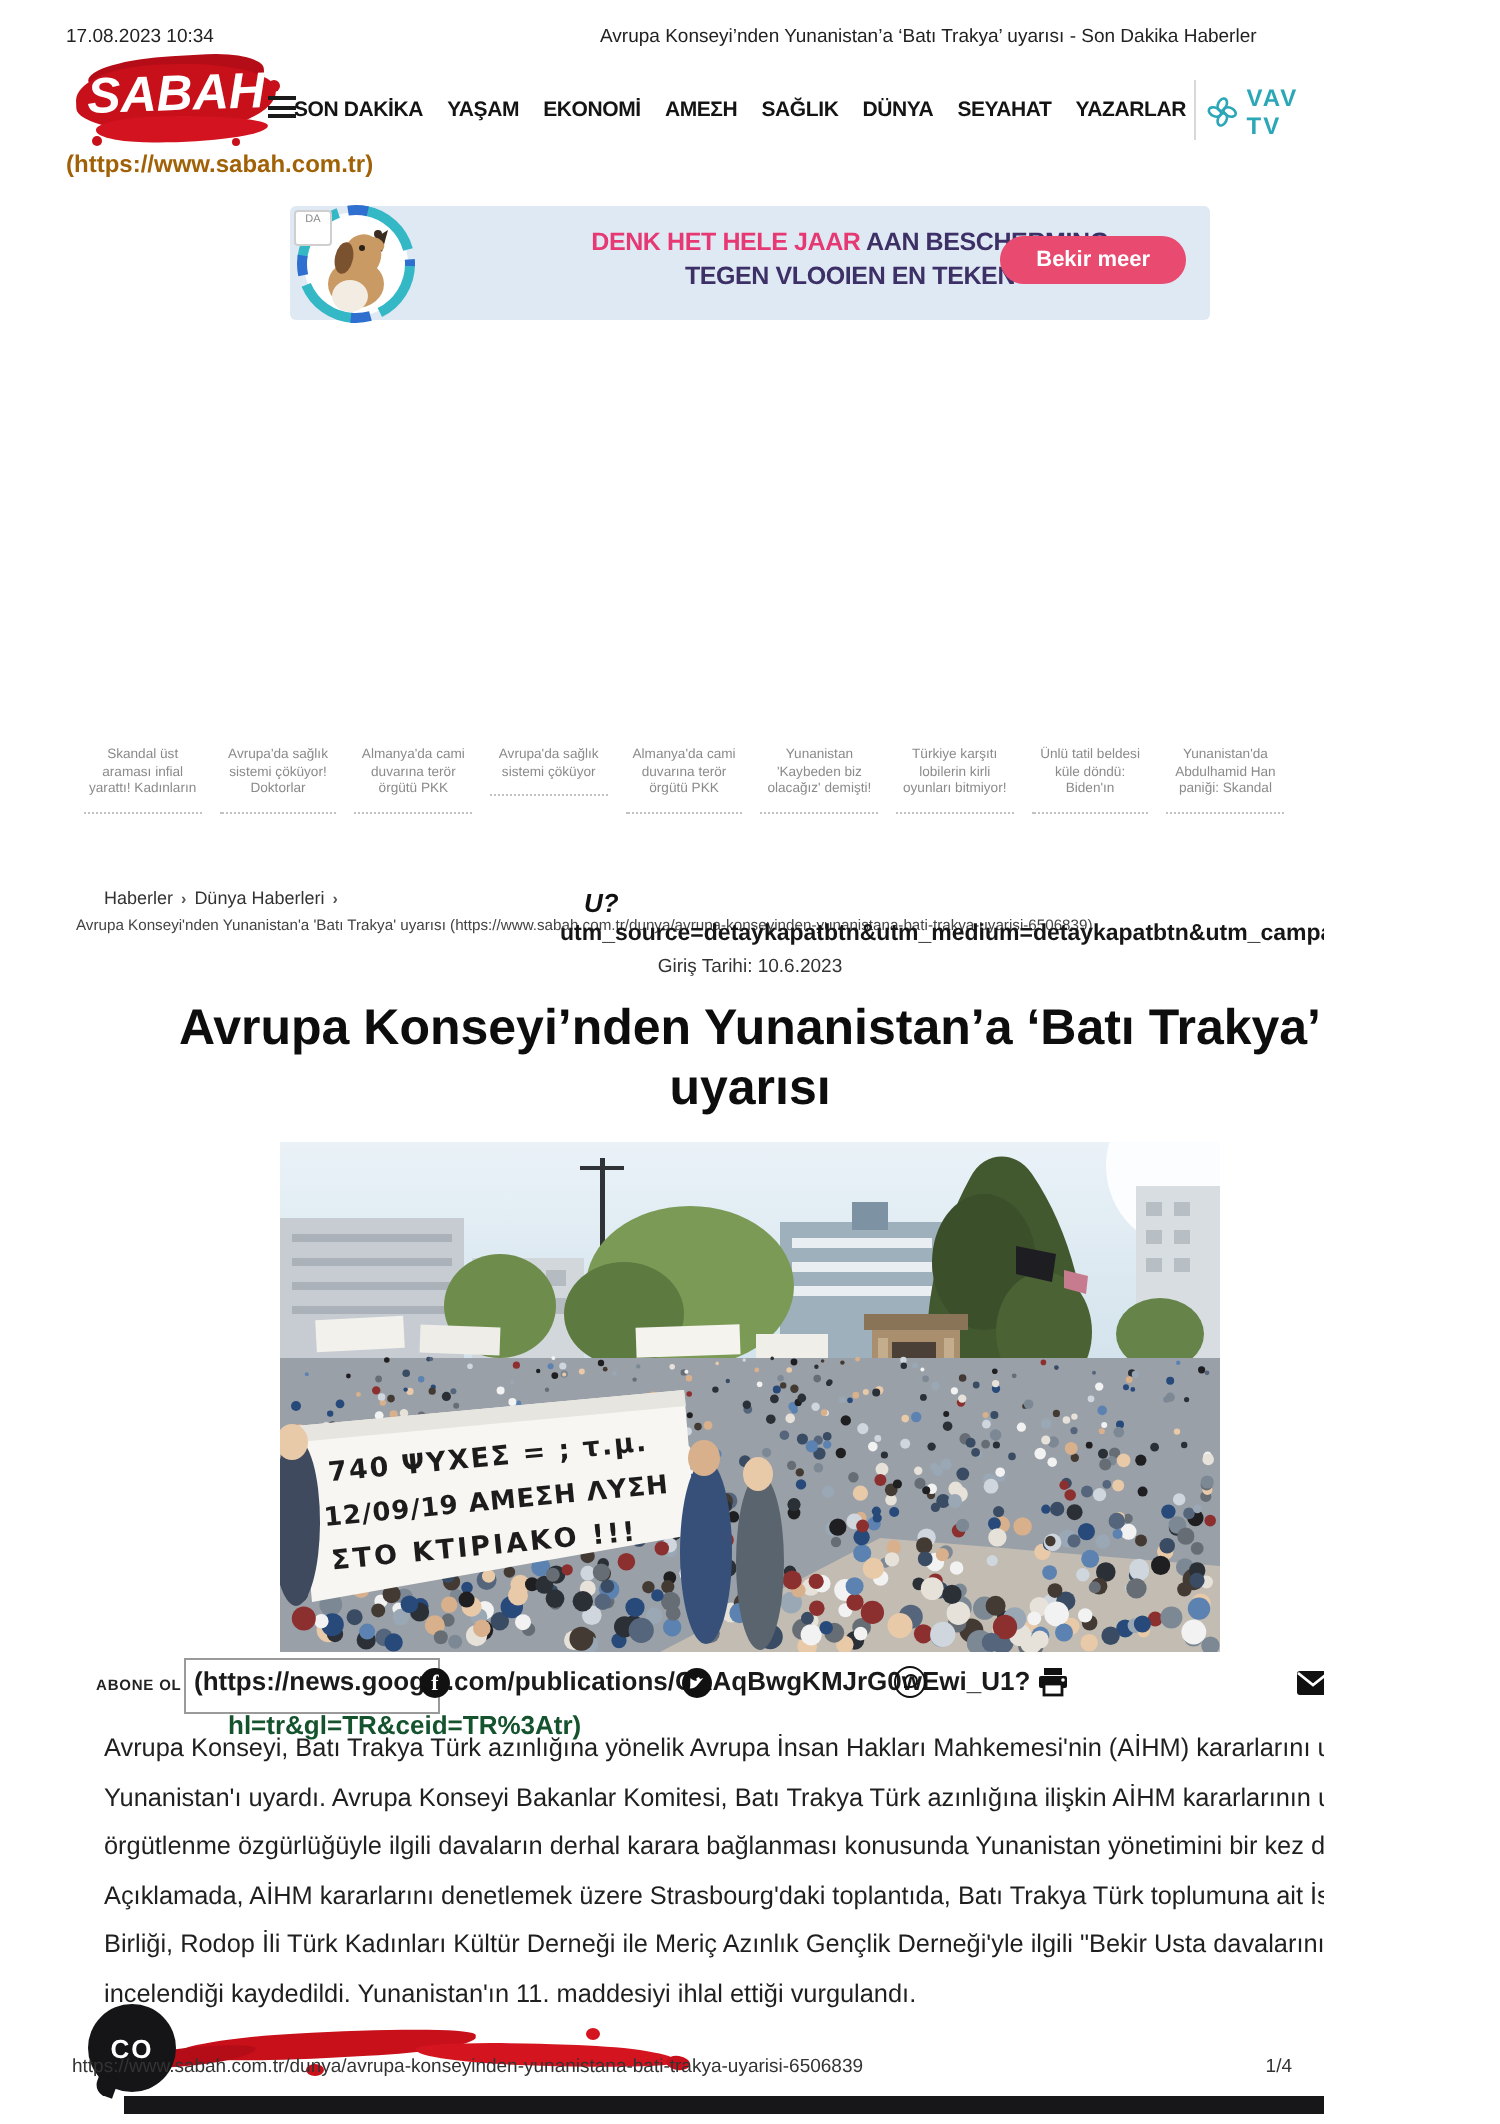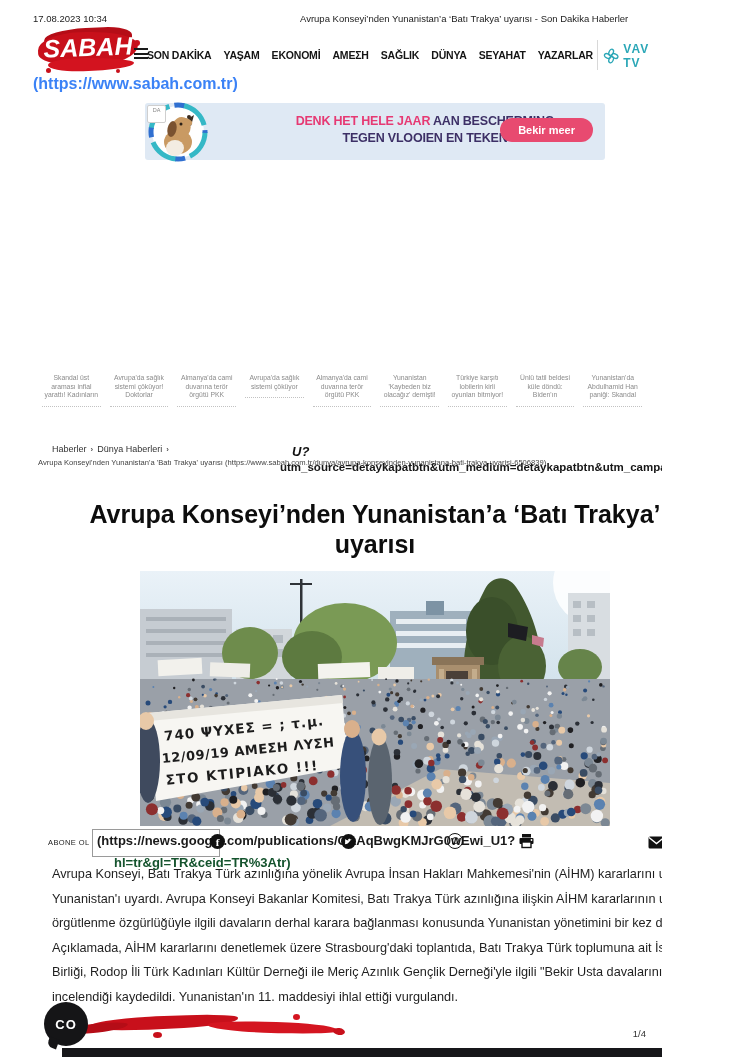--- a/index.html
+++ b/index.html
@@ -19,21 +19,21 @@
   .logo .blob{position:absolute;background:#c8101b;}
   .logo .b1{left:0;top:4px;width:100px;height:34px;border-radius:46% 58% 52% 60%/55% 48% 62% 45%;transform:rotate(-2deg);}
   .logo .b2{left:6px;top:0;width:88px;height:18px;border-radius:60% 40% 55% 45%/70% 60% 40% 55%;transform:rotate(-3deg);background:#b50d17;}
   .logo .b3{left:10px;top:30px;width:86px;height:13px;border-radius:40% 60% 62% 38%/50% 45% 60% 52%;transform:rotate(-1deg);background:#d3131f;}
   .logo .d1,.logo .d2,.logo .d3{position:absolute;background:#c8101b;border-radius:50%;}
   .logo .d1{left:8px;top:40px;width:5px;height:5px;}
   .logo .d2{left:78px;top:41px;width:4px;height:4px;}
   .logo .d3{left:96px;top:12px;width:6px;height:6px;}
   .logo .txt{position:absolute;left:0;top:5px;width:100px;text-align:center;color:#fff;
              font-weight:900;font-style:italic;font-size:25px;letter-spacing:0px;transform:rotate(-2deg);}
-  .site-url{left:33px;top:75px;font-size:16px;font-weight:bold;color:#3b82f6;}
+  .site-url{left:33px;top:75px;font-size:12px;font-weight:bold;color:#a16207;}
   .hamburger{left:134px;top:48px;width:14px;height:12px;cursor:pointer;}
   .hamburger i{display:block;height:2px;background:#1a1a1a;margin-bottom:2.5px;}
   .nav{left:147px;top:44px;width:446px;height:22px;display:flex;justify-content:space-between;align-items:center;}
   .nav span{font-size:10.5px;font-weight:bold;color:#141414;letter-spacing:-0.2px;cursor:pointer;white-space:nowrap;}
   .nav-div{width:1px;height:30px;background:#d8d8d8;top:40px;}
   .vavtv{left:603px;top:42px;display:flex;align-items:center;gap:4px;cursor:pointer;}
   .vavtv .vtxt{font-size:12px;font-weight:bold;color:#2ba7b7;letter-spacing:1px;}
   .redcircle{left:666px;top:42px;width:22px;height:22px;border-radius:50%;background:#e23b3b;cursor:pointer;
              display:flex;align-items:center;justify-content:center;}
   .redcircle span{color:#fff;font-size:11px;transform:rotate(-35deg);line-height:1;}
@@ -65,21 +65,21 @@
   .entry-date{left:0;top:478px;width:750px;text-align:center;font-size:9.5px;color:#333;}
 
   
   .h1{left:75px;top:499px;width:600px;text-align:center;font-size:25px;line-height:30px;font-weight:800;color:#0d0d0d;
       font-family:"Liberation Sans",sans-serif;}
 
   
   .photo{left:140px;top:571px;width:470px;height:255px;}
 
   
-  .abone{left:48px;top:838px;font-size:7.5px;font-weight:normal;color:#222;letter-spacing:0.4px;}
+  .abone{left:48px;top:838px;font-size:7.5px;font-weight:bold;color:#222;letter-spacing:0.4px;}
   .focusbox{left:92px;top:829px;width:126px;height:26px;border:1.5px solid #9a9a9a;}
   .gnews1{left:97px;top:833px;font-size:13px;font-weight:600;color:#1a1a1a;white-space:nowrap;}
   .gnews2{left:114px;top:855px;font-size:13px;font-weight:600;color:#14532d;white-space:nowrap;}
   .icircle{width:15px;height:15px;border-radius:50%;background:#111;color:#fff;display:flex;align-items:center;
            justify-content:center;cursor:pointer;}
   .fb{left:210px;top:834px;font-size:11px;font-weight:bold;font-family:"Liberation Serif",serif;}
   .tw{left:341px;top:834px;}
   .oc{left:447px;top:833px;width:14px;height:14px;border-radius:50%;border:1.6px solid #111;background:transparent;
       cursor:pointer;}
   .oc i{display:block;width:5px;height:5px;border:1.4px solid #111;border-radius:50% 50% 50% 0;margin:3px auto 0;}
@@ -195,20 +195,21 @@
     <div class="rel-item">Ünlü tatil beldesi küle döndü: Biden'ın</div>
     <div class="rel-item">Yunanistan'da Abdulhamid Han paniği: Skandal</div>
   </div>
 
   <div class="abs bc1">
     <span>Haberler</span><b>›</b><span>Dünya Haberleri</span><b>›</b>
   </div>
   <div class="abs bc2">Avrupa Konseyi'nden Yunanistan'a 'Batı Trakya' uyarısı (https://www.sabah.com.tr/dunya/avrupa-konseyinden-yunanistana-bati-trakya-uyarisi-6506839)</div>
   <div class="abs ov-u">U?</div>
   <div class="abs ov-utm">utm_source=detaykapatbtn&amp;utm_medium=detaykapatbtn&amp;utm_campaign=detaykapatl</div>
+  <div class="abs entry-date">Giriş Tarihi: 10.6.2023</div>
 
   <h1 class="abs h1" style="margin:0;">Avrupa Konseyi’nden Yunanistan’a ‘Batı Trakya’ uyarısı</h1>
 
   <div class="abs photo">
     <svg width="470" height="255" viewBox="0 0 470 255">
       <defs>
         <linearGradient id="sky" x1="0" y1="0" x2="0" y2="1">
           <stop offset="0" stop-color="#eaf2f8"></stop>
             <stop offset="1" stop-color="#cfe0ea"></stop>
         </linearGradient>
@@ -1004,16 +1005,17 @@
   <div class="abs splash">
     <i class="s1"></i>
       <i class="s2"></i>
       <i class="s3"></i>
       <i class="s4"></i>
       <i class="s5"></i>
       <i class="s6"></i>
   </div>
   <div class="abs cobadge">CO</div>
 
+  <div class="abs pf-url">https://www.sabah.com.tr/dunya/avrupa-konseyinden-yunanistana-bati-trakya-uyarisi-6506839</div>
   <div class="abs pf-page">1/4</div>
   <div class="abs bottom-bar"></div>
 
 </div>
 
 </body></html>

